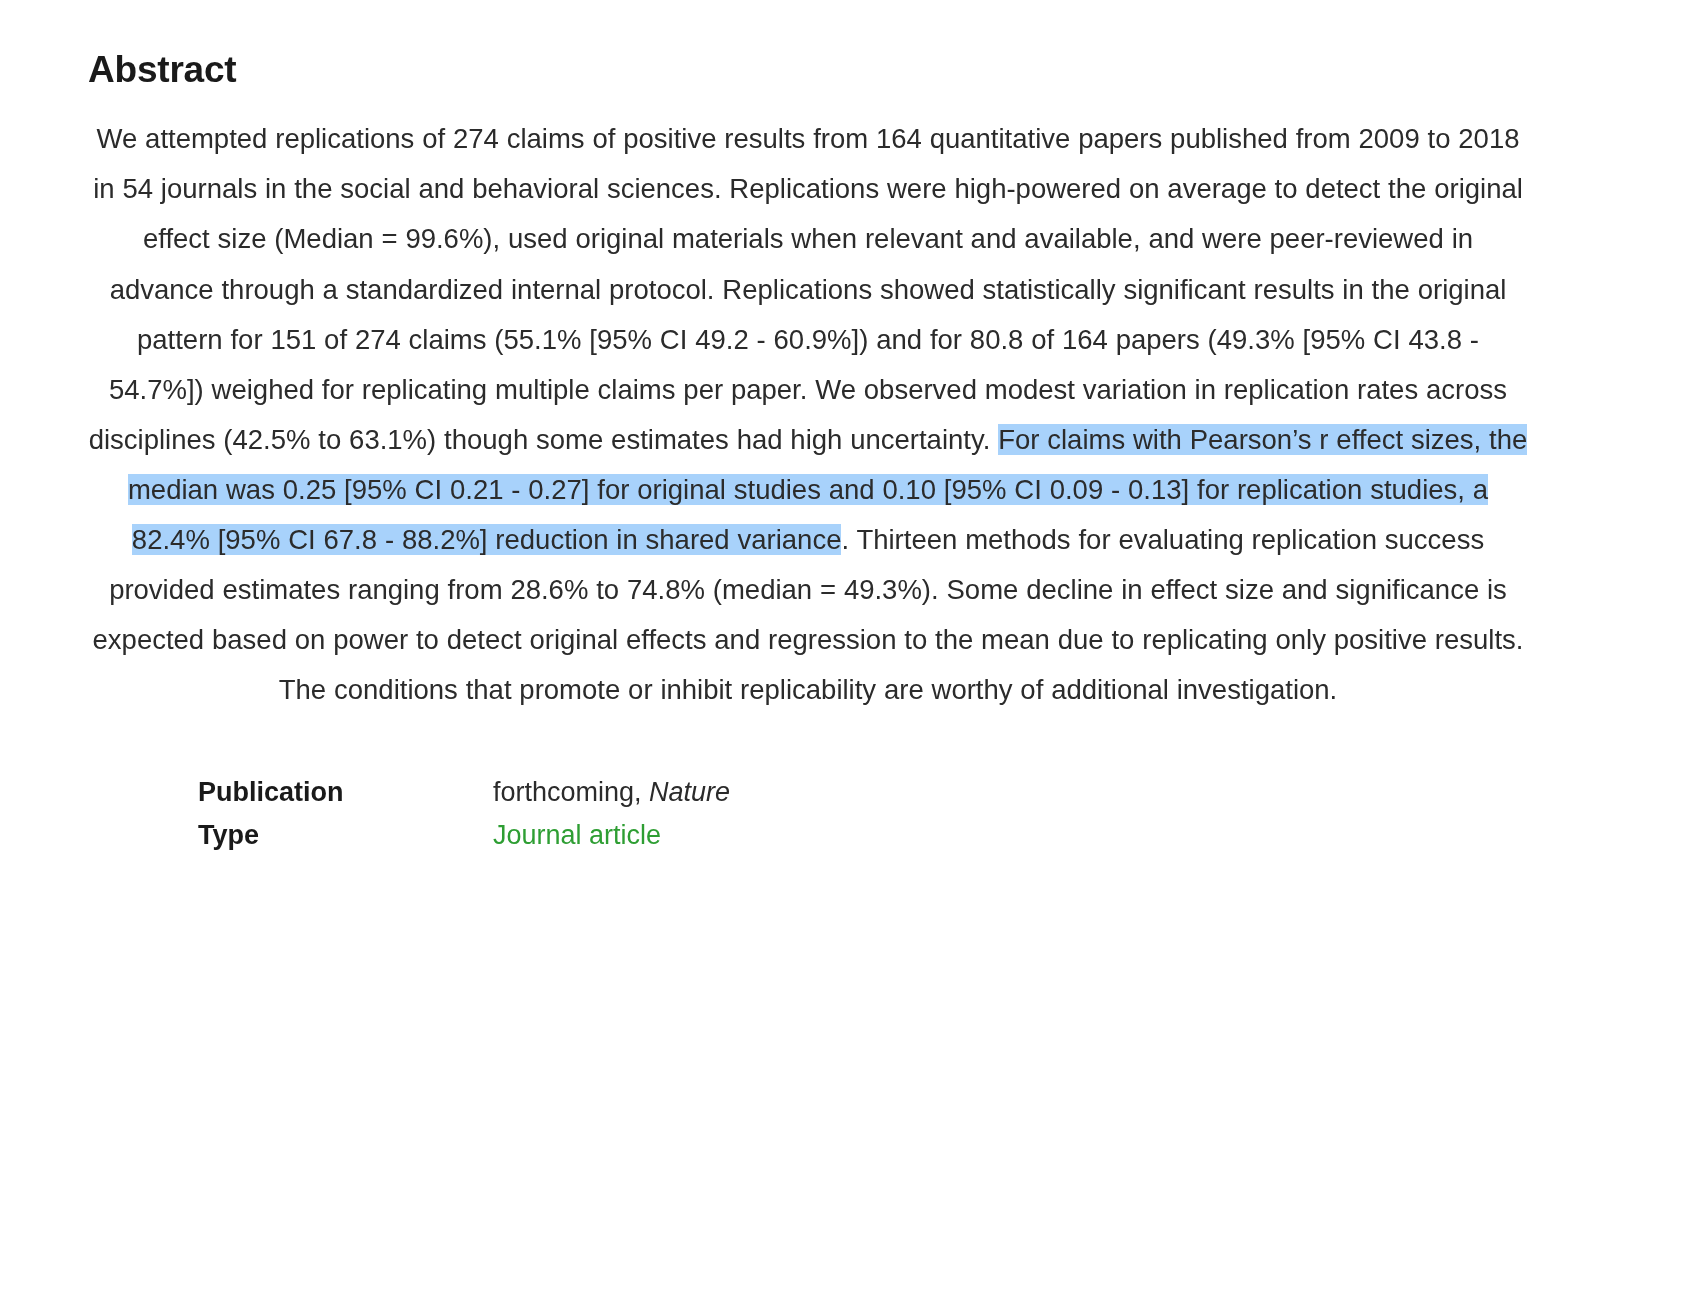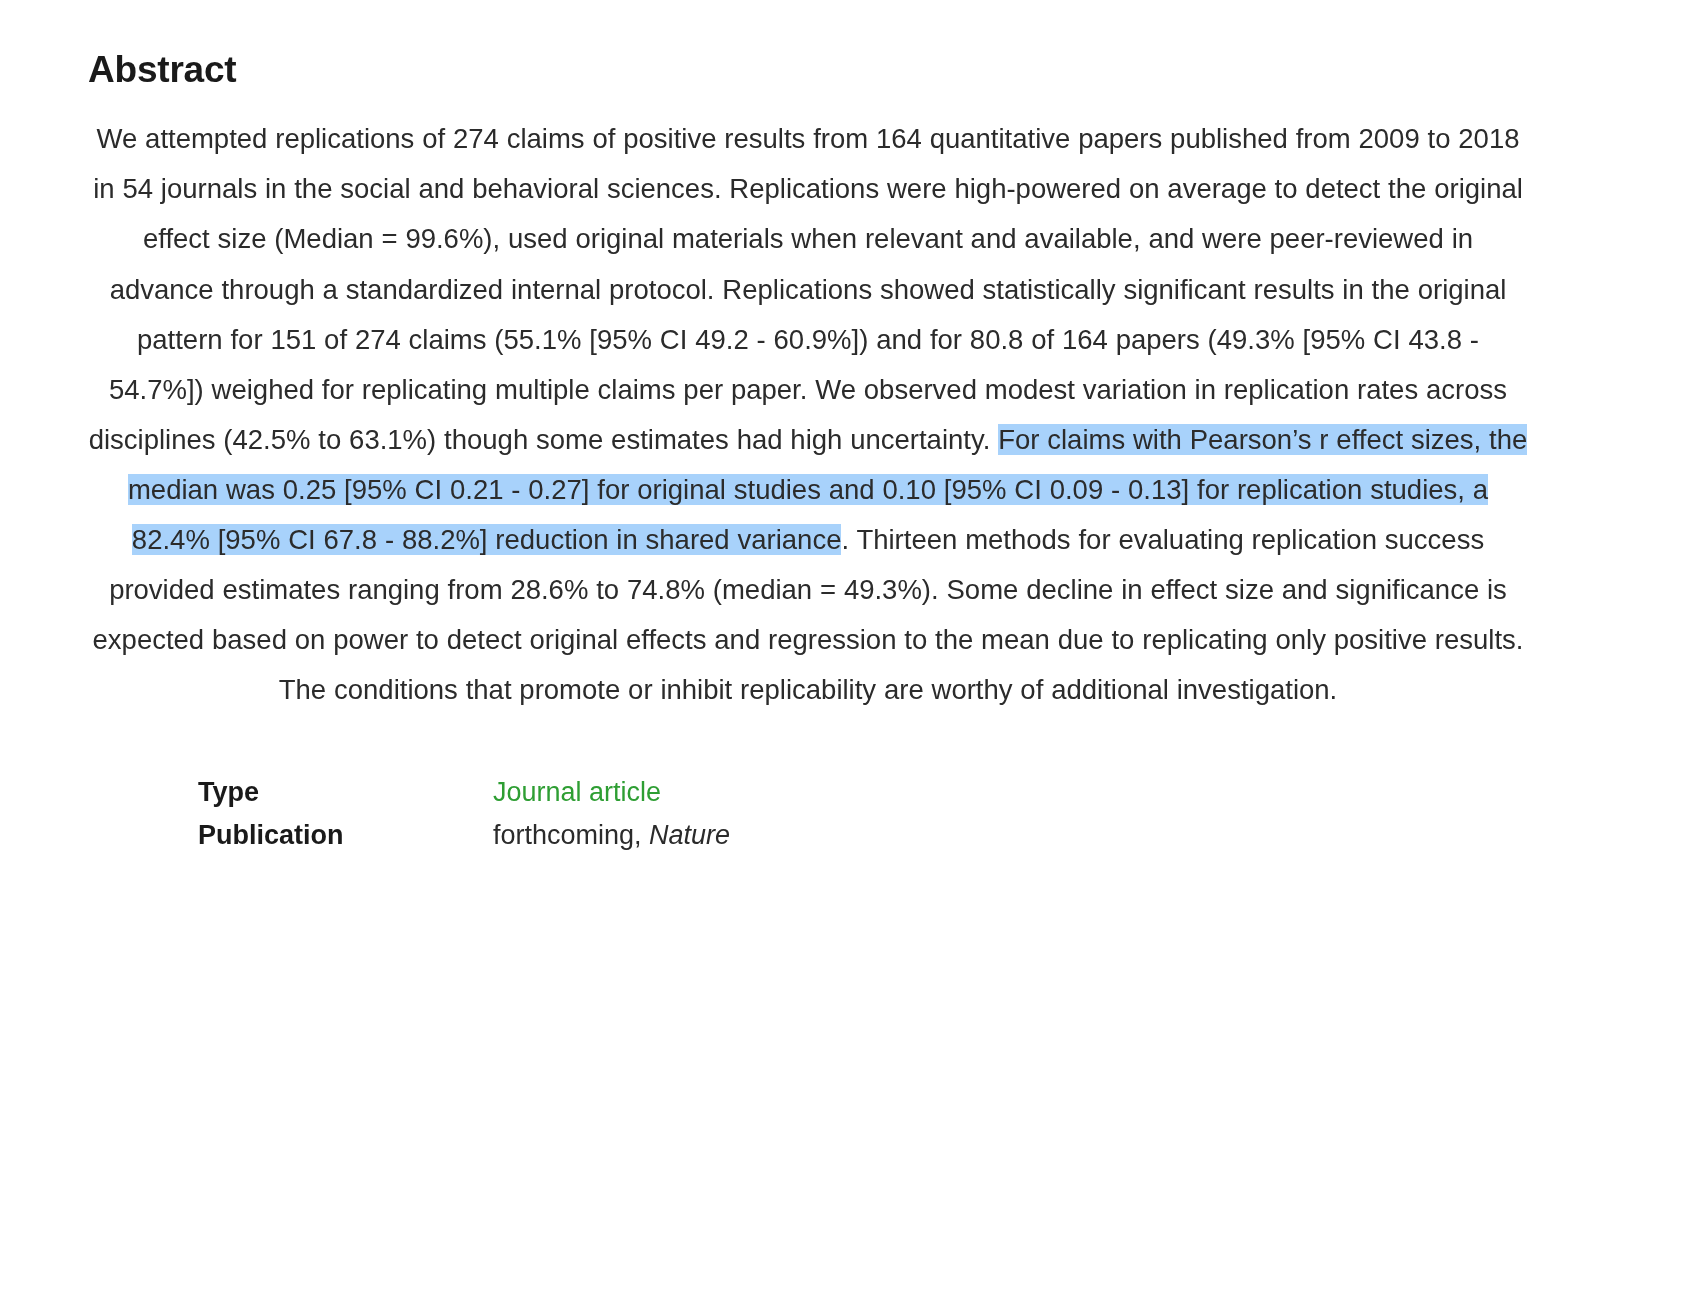--- a/index.html
+++ b/index.html
@@ -76,22 +76,22 @@
 <body>
 
 <div class="page">
 
   <h1 class="abstract-heading">Abstract</h1>
 
   <p class="abstract-body"><span>We attempted replications of 274 claims of positive results from 164 quantitative papers published from 2009 to 2018 in 54 journals in the social and behavioral sciences. Replications were high-powered on average to detect the original effect size (Median = 99.6%), used original materials when relevant and available, and were peer-reviewed in advance through a standardized internal protocol. Replications showed statistically significant results in the original pattern for 151 of 274 claims (55.1% [95% CI 49.2 - 60.9%]) and for 80.8 of 164 papers (49.3% [95% CI 43.8 - 54.7%]) weighed for replicating multiple claims per paper. We observed modest variation in replication rates across disciplines (42.5% to 63.1%) though some estimates had high uncertainty. </span><span class="hl">For claims with Pearson’s r effect sizes, the median was 0.25 [95% CI 0.21 - 0.27] for original studies and 0.10 [95% CI 0.09 - 0.13] for replication studies, a 82.4% [95% CI 67.8 - 88.2%] reduction in shared variance</span><span>. Thirteen methods for evaluating replication success provided estimates ranging from 28.6% to 74.8% (median = 49.3%). Some decline in effect size and significance is expected based on power to detect original effects and regression to the mean due to replicating only positive results. The conditions that promote or inhibit replicability are worthy of additional investigation.</span></p>
 
   <div class="meta">
     <div class="meta-row">
+      <div class="meta-label">Publication</div>
+      <div class="meta-value"><span>forthcoming, </span><span class="journal">Nature</span></div>
+    </div>
+    <div class="meta-row">
       <div class="meta-label">Type</div>
       <a class="meta-value link">Journal article</a>
-    </div>
-    <div class="meta-row">
-      <div class="meta-label">Publication</div>
-      <div class="meta-value"><span>forthcoming, </span><span class="journal">Nature</span></div>
     </div>
   </div>
 
 </div>
 
 </body></html>

